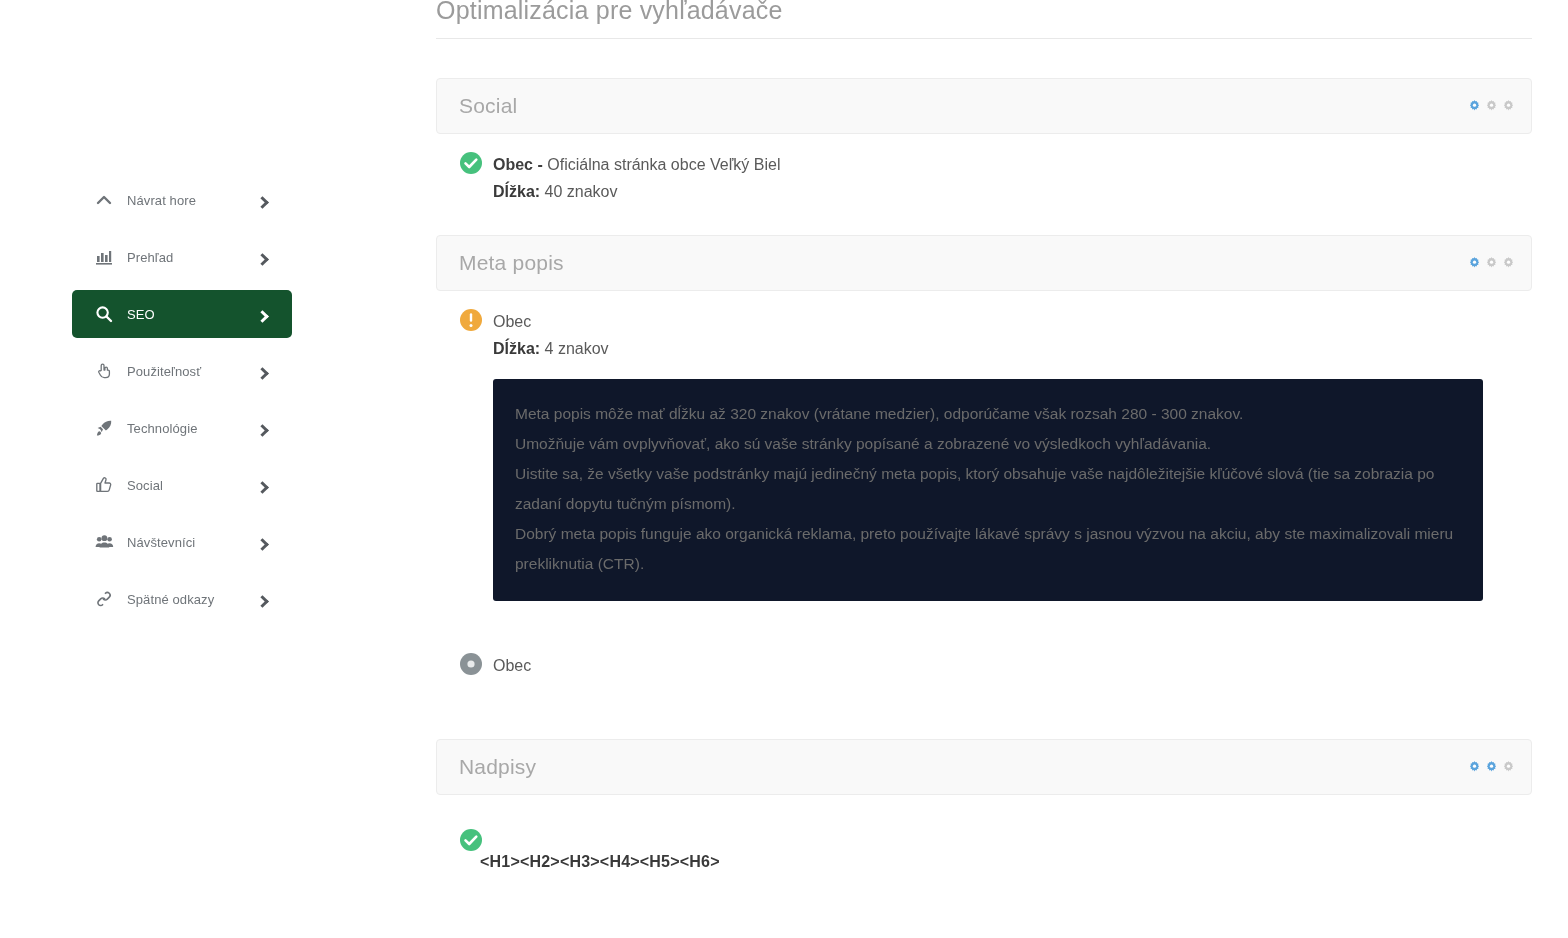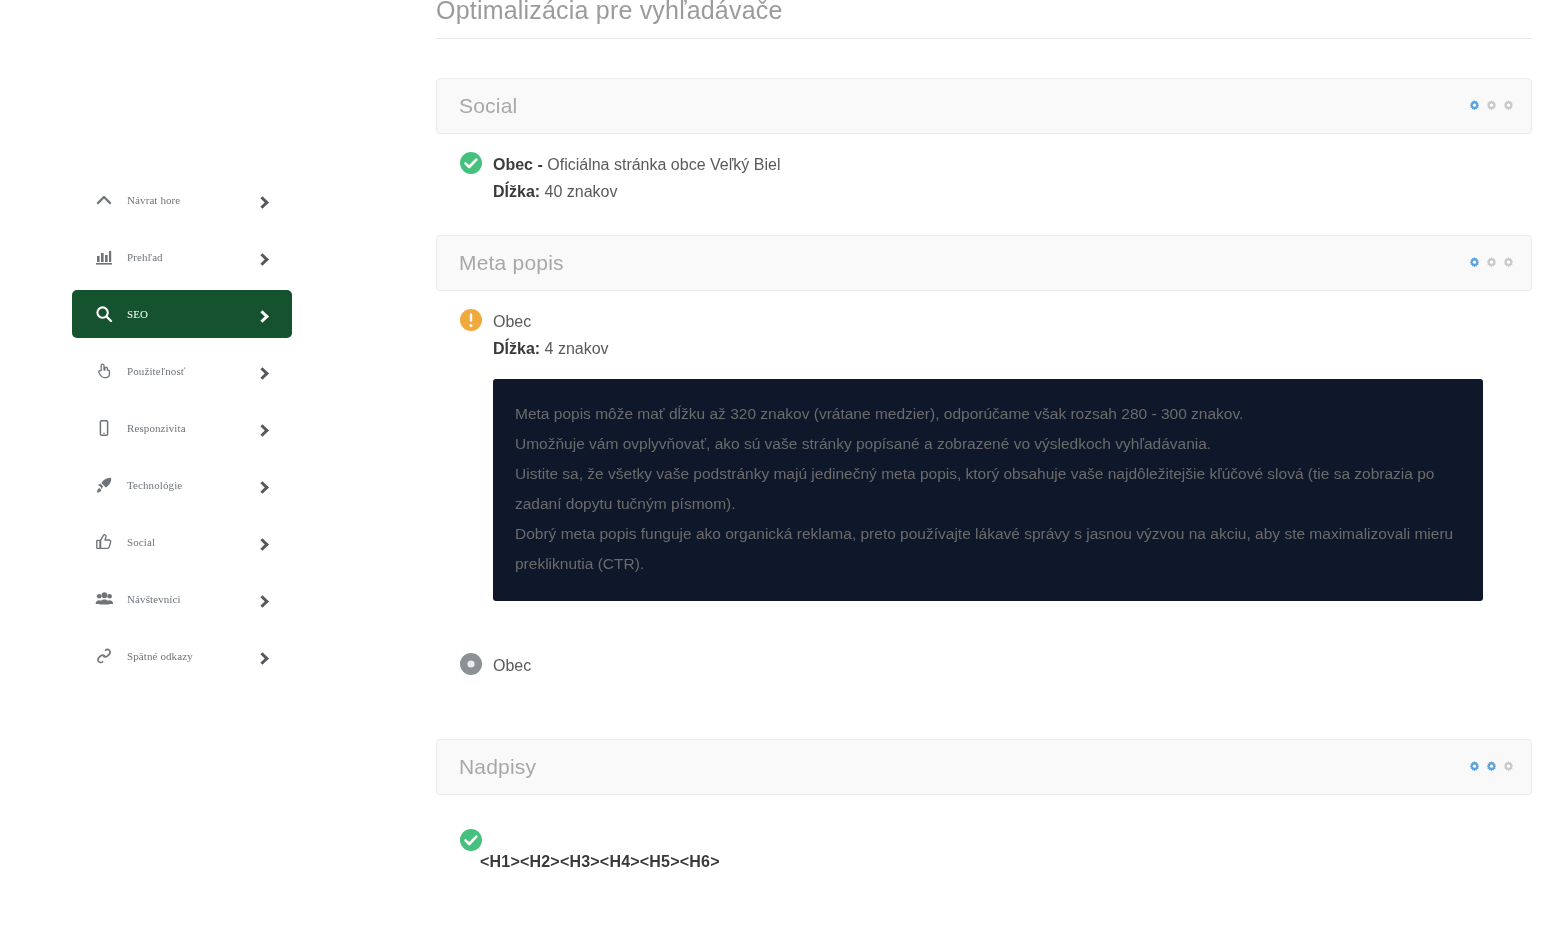--- a/index.html
+++ b/index.html
@@ -38,26 +38,25 @@
   .nav-item .nav-ico {
     width: 24px;
     flex: 0 0 24px;
     display: flex;
     align-items: center;
     justify-content: center;
     color: #6f7479;
   }
   .nav-item .nav-label {
     flex: 1 1 auto;
-    font-size: 11px;
+    font-size: 13px;
     color: #6f7479;
     padding-left: 11px;
     letter-spacing: 0.1px;
     white-space: nowrap;
-    font-family: Liberation Serif, serif;
   }
   .nav-item .nav-arrow {
     flex: 0 0 14px;
     font-size: 19px;
     font-weight: bold;
     color: #55595e;
     line-height: 1;
   }
   .nav-item.active {
     background: #14532d;
@@ -237,30 +236,20 @@
       <div class="nav-item">
         <span class="nav-ico">
           <svg width="18" height="18" viewBox="0 0 18 18">
             <path d="M6.2 8.5 V3.6 a1.4 1.4 0 0 1 2.8 0 V8 h.9 V6.4 a1.25 1.25 0 0 1 2.5 0 V8.2 h.8 a1.2 1.2 0 0 1 1.2 1.2 v2.6 c0 2.1 -1.6 3.6 -3.8 3.6 H9.2 c-2 0 -3.1 -1 -3.9 -2.6 L3.8 10.3 a1.1 1.1 0 0 1 1.6 -1.4 z" fill="none" stroke="currentColor" stroke-width="1.3" stroke-linejoin="round"></path>
           </svg>
         </span>
         <span class="nav-label">Použiteľnosť</span>
         <span class="nav-arrow"><i class="chev"></i></span>
       </div>
 
-      <div class="nav-item">
-        <span class="nav-ico">
-          <svg width="18" height="18" viewBox="0 0 18 18">
-            <rect x="5.4" y="1.8" width="7.2" height="14.4" rx="1.3" fill="none" stroke="currentColor" stroke-width="1.5"></rect>
-            <circle cx="9" cy="14.2" r="0.8" fill="currentColor"></circle>
-          </svg>
-        </span>
-        <span class="nav-label">Responzivita</span>
-        <span class="nav-arrow"><i class="chev"></i></span>
-      </div>
 
       <div class="nav-item">
         <span class="nav-ico">
           <svg width="18" height="18" viewBox="0 0 18 18">
             <path d="M16.2 1.7 c-3.3 -.3 -6.4 1.1 -8.5 3.6 L6.3 7 l4.6 4.6 1.6 -1.4 c2.6 -2.2 4 -5.2 3.7 -8.5 z" fill="currentColor"></path>
             <path d="M5.6 7.8 L2.6 9.1 l2.2 1 .9 .9 1 2.2 1.3 -3 z" fill="currentColor"></path>
             <path d="M3.1 13 c-.9 .9 -1.2 3.6 -1.2 3.6 s2.7 -.3 3.6 -1.2 a1.7 1.7 0 1 0 -2.4 -2.4z" fill="currentColor"></path>
           </svg>
         </span>
         <span class="nav-label">Technológie</span>

